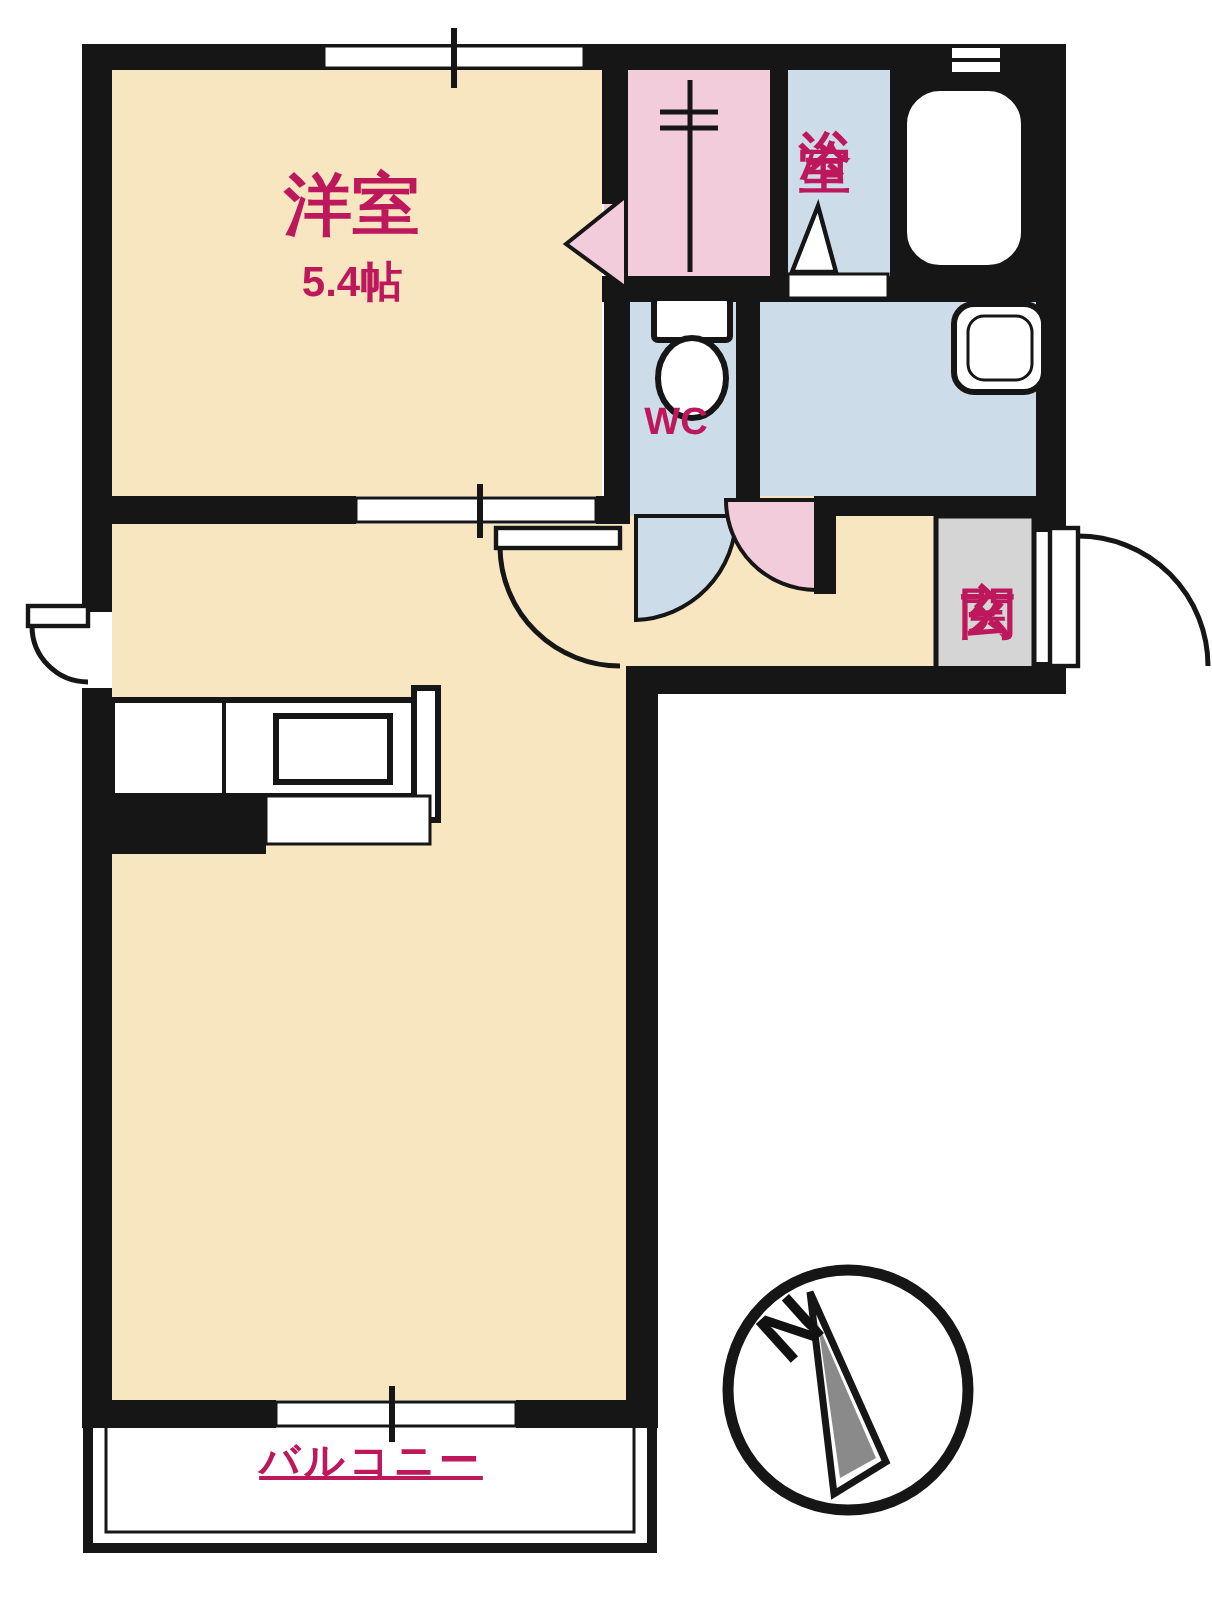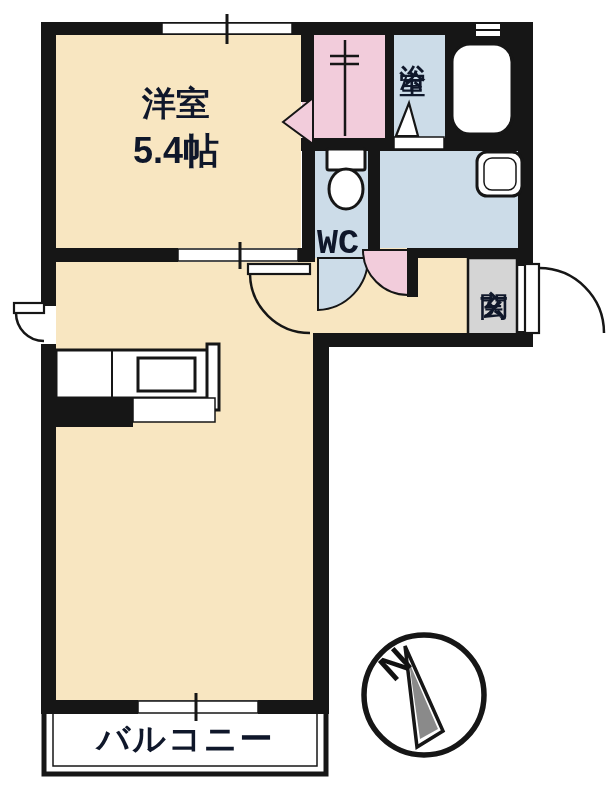--- a/index.html
+++ b/index.html
@@ -21,32 +21,32 @@
   .winbox{fill:#ffffff;stroke:var(--wall);stroke-width:1.5;}
   .tick{stroke:var(--wall);stroke-width:3;fill:none;}
   .fixture{fill:#ffffff;stroke:var(--wall);stroke-width:3;}
   .fixture-thin{fill:#ffffff;stroke:var(--wall);stroke-width:1.5;}
   .arc{fill:none;stroke:var(--wall);stroke-width:2.5;}
   .leaf{fill:#ffffff;stroke:var(--wall);stroke-width:2.2;}
   .swing-blue{fill:var(--wet-area-blue);stroke:var(--wall);stroke-width:2;}
   .swing-pink{fill:var(--closet-pink);stroke:var(--wall);stroke-width:2;}
   .hline{stroke:var(--wall);stroke-width:2.5;fill:none;}
   
-  .lbl{position:absolute;z-index:3;color:#0f172a;font-weight:bold;text-align:center;line-height:1.15;}
+  .lbl{position:absolute;z-index:3;color:#be185d;font-weight:bold;text-align:center;line-height:1.15;}
   .lbl .sub{display:block;margin-top:7px;}
   .vert{writing-mode:vertical-rl;text-orientation:upright;letter-spacing:5px;}
   .w-western{left:66px;top:84px;width:220px;font-size:34px;}
-  .w-western .sub{font-size:36px;}
+  .w-western .sub{font-size:21px;}
   .w-ldk{left:75px;top:482px;width:215px;font-size:38px;}
   .w-ldk .sub{font-size:34px;}
-  .w-wc{left:300px;top:224px;width:76px;font-size:35px;font-family:Liberation Mono, monospace;}
+  .w-wc{left:300px;top:201px;width:76px;font-size:19px;}
   .w-wash{left:373px;top:204px;width:120px;font-size:24px;letter-spacing:1px;}
   .w-bath{left:397px;top:44px;font-size:26px;}
   .w-genkan{left:478px;top:268px;font-size:27px;}
-  .w-balcony{left:58px;top:720px;width:255px;font-size:33px;letter-spacing:2px;}
+  .w-balcony{left:58px;top:720px;width:255px;font-size:20px;letter-spacing:2px;text-decoration:underline;}
   .compass-n{font-size:38px;font-weight:bold;fill:#111;}
 </style>
 </head>
 <body>
 
 <div class="stage">
   <svg width="606" height="800" viewBox="0 0 606 800">
 
     <g>
       <rect class="cream" x="56" y="35" width="245" height="213"></rect>

